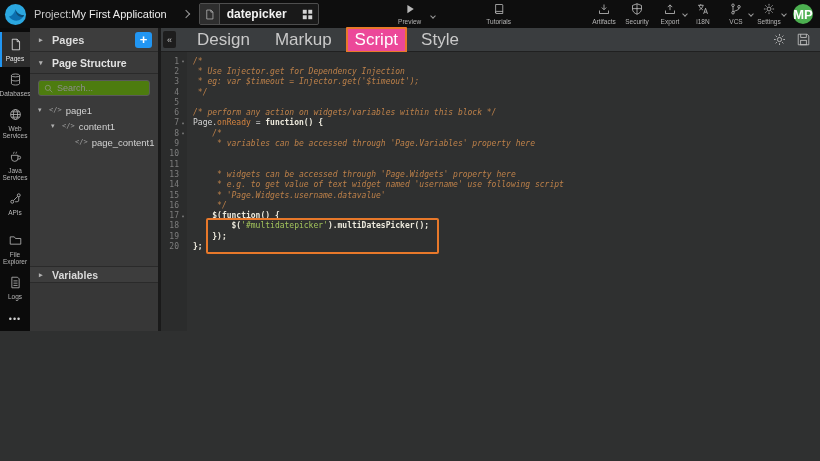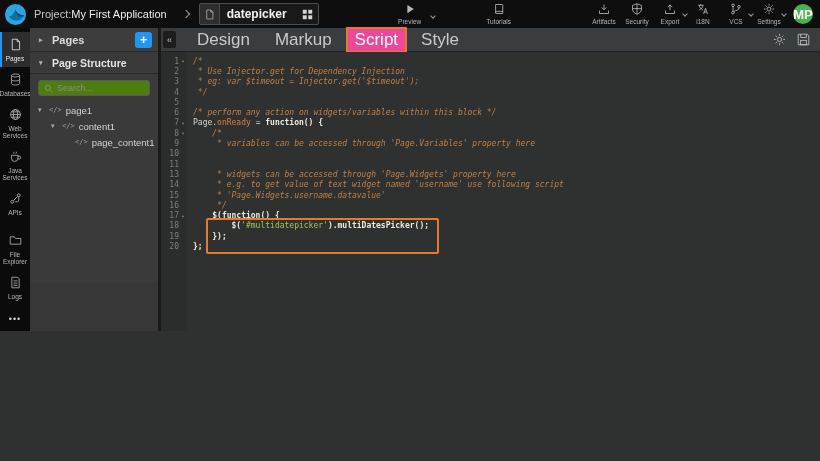--- a/index.html
+++ b/index.html
@@ -302,20 +302,24 @@
             <span class="code-glyph">&lt;/&gt;</span>
             <span>content1</span>
           </div>
           <div class="tree-row" style="padding-left: 34px;">
             <span class="tri"></span>
             <span class="code-glyph">&lt;/&gt;</span>
             <span>page_content1</span>
           </div>
         </div>
       <div class="panel-spacer"></div>
+      <div class="variables-header">
+        <span class="tri">▸</span>
+        <span>Variables</span>
+      </div>
       <div class="panel-footer"></div>
     </aside>
 
     <section class="editor-col">
       <div class="tabbar">
         <span class="collapse-btn">«</span>
         <div class="tabs" id="tabs">
             <div class="tab">Design</div>
             <div class="tab">Markup</div>
             <div class="tab active">Script</div>

